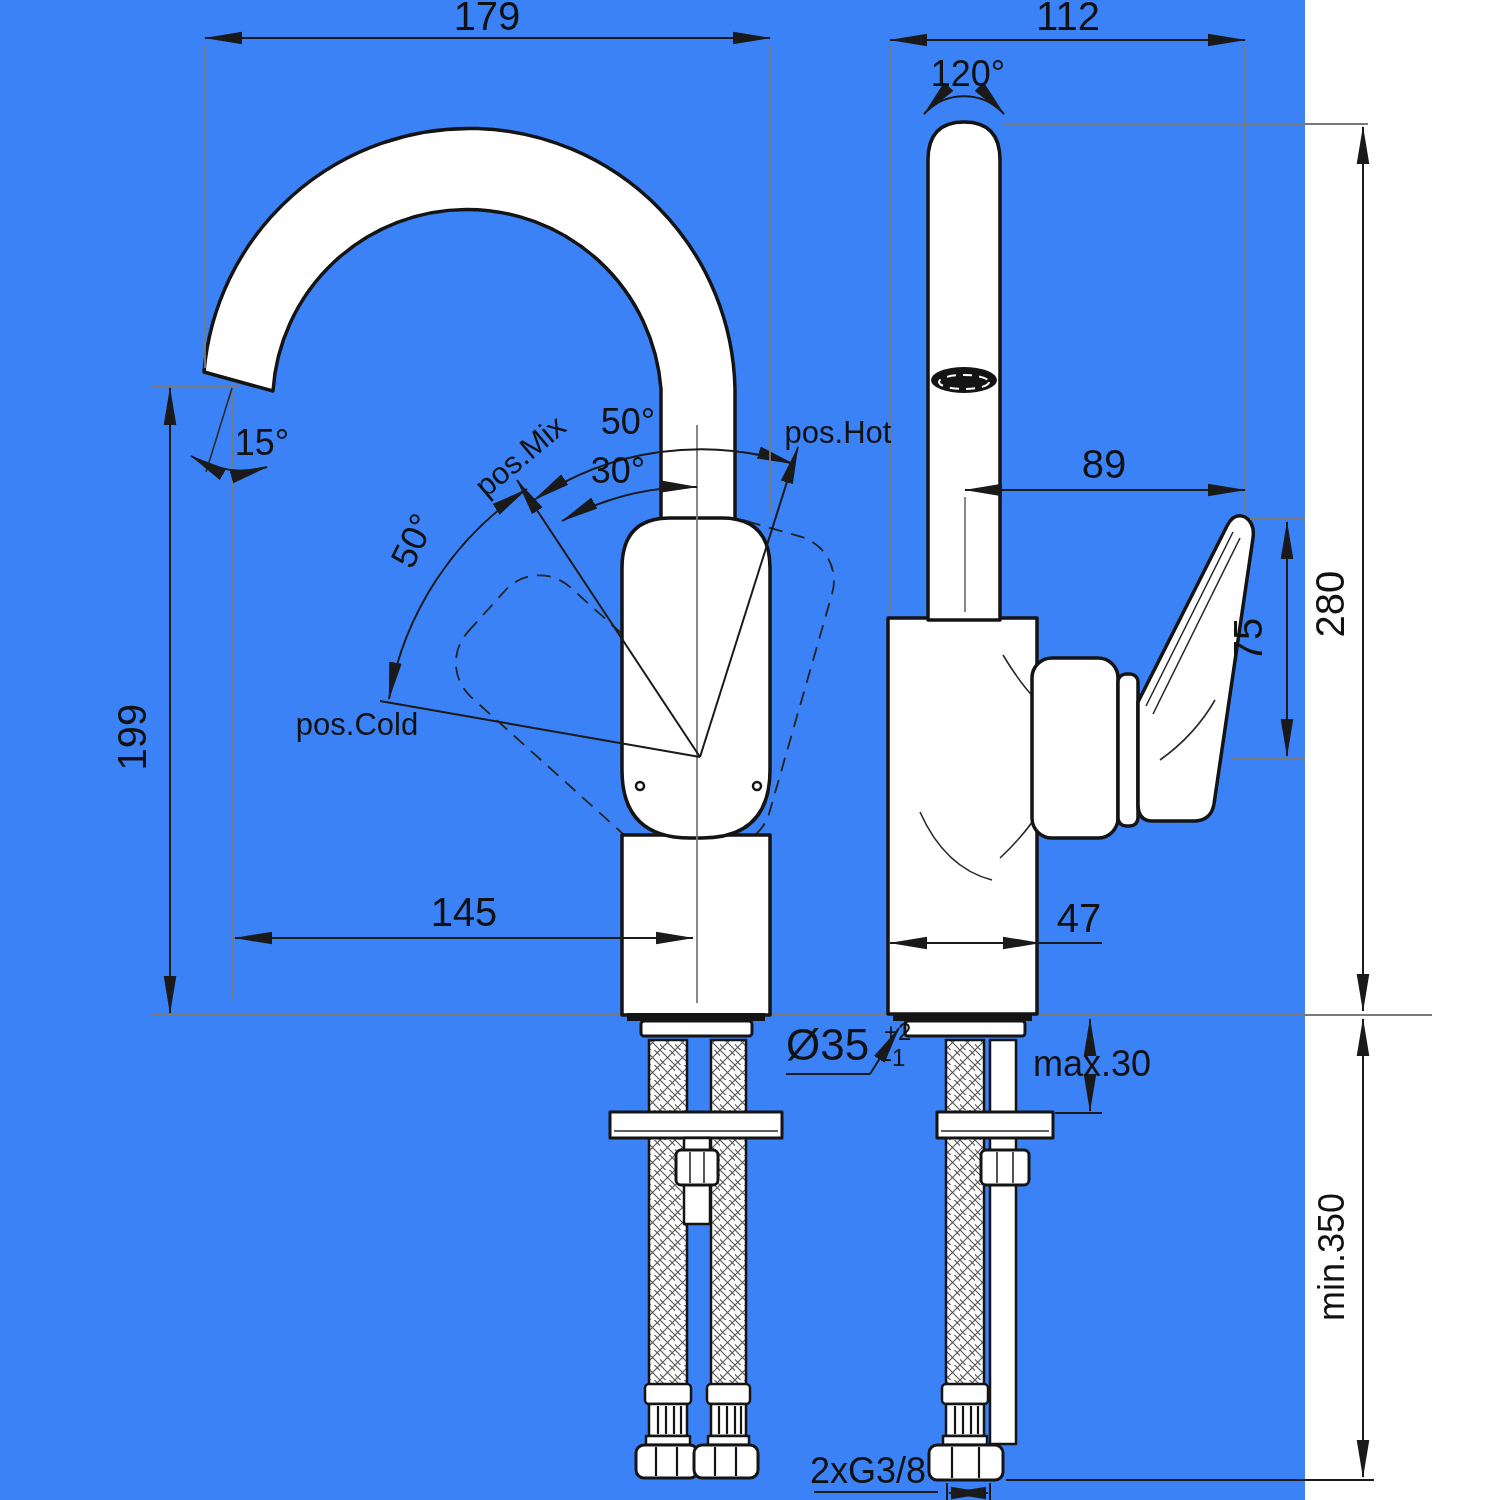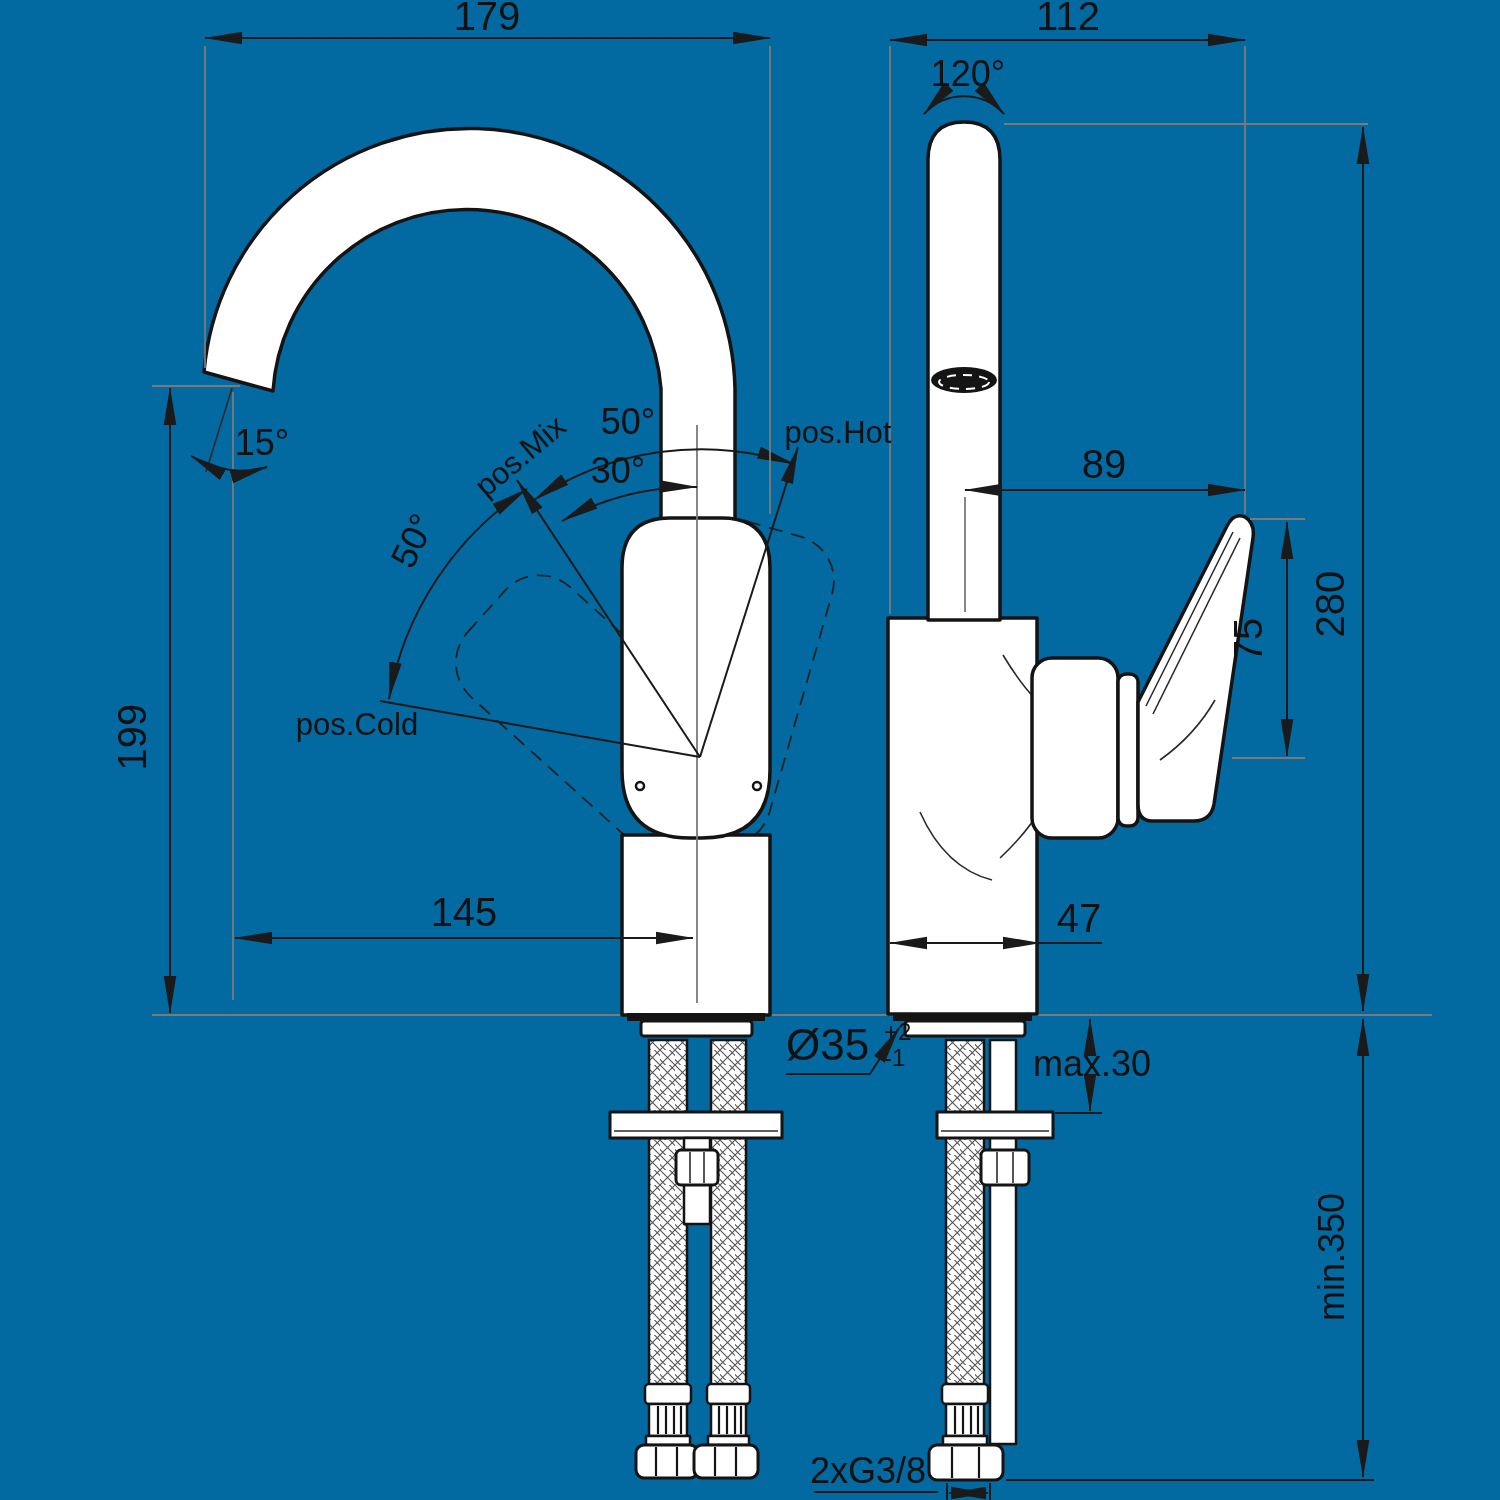--- a/index.html
+++ b/index.html
@@ -1,16 +1,16 @@
 <!DOCTYPE html>
 <html><head>
 <meta charset="utf-8">
 <style>
   html,body{margin:0;padding:0;background:#fff;}
-  #stage{width:1500px;height:1500px;background:#0369a1;position:relative;}
+  #stage{width:1305px;height:1500px;background:#3b82f6;position:relative;}
   svg{display:block;}
   text{font-family:"Liberation Sans","DejaVu Sans",sans-serif;fill:#111;}
   .mid{text-anchor:middle;}
   .t40{font-size:40px;}
   .t36{font-size:36px;}
   .t31{font-size:31px;}
   .t44{font-size:44px;}
   .t24{font-size:24px;}
   .o{fill:#fff;stroke:#141414;stroke-width:3.5;stroke-linejoin:round;}
   .o2{fill:#fff;stroke:#141414;stroke-width:3;stroke-linejoin:round;}

